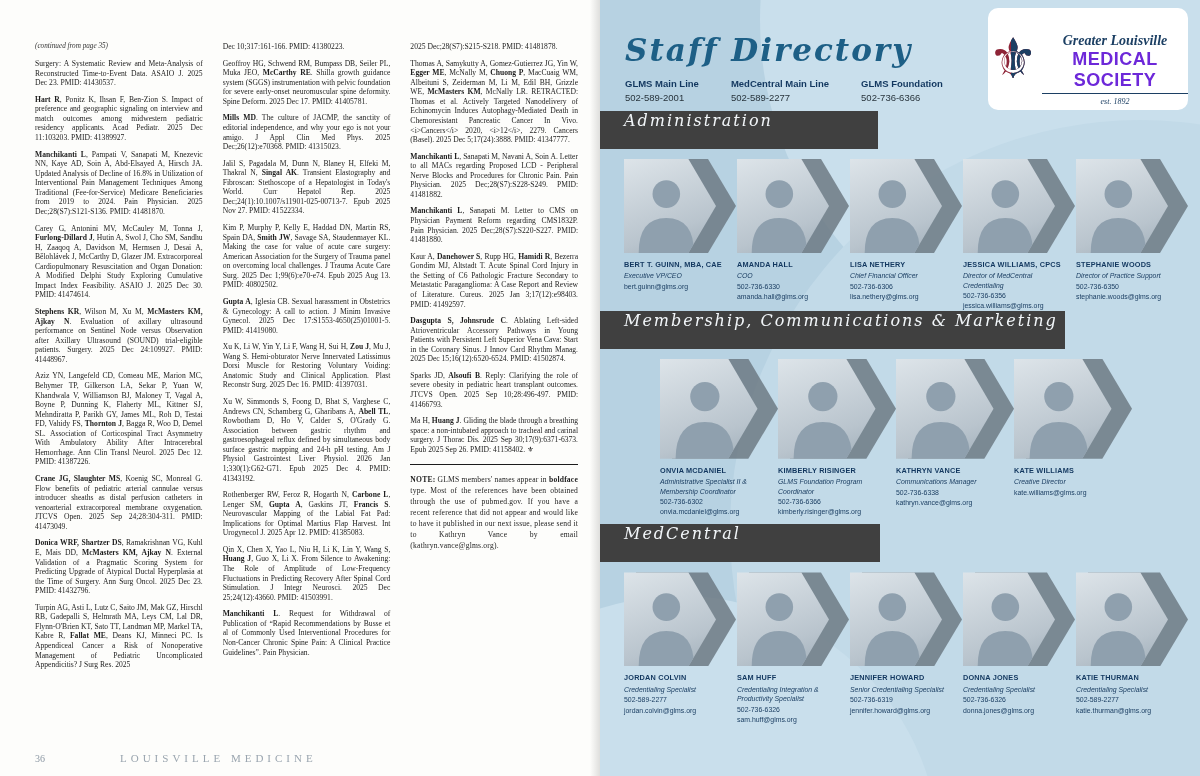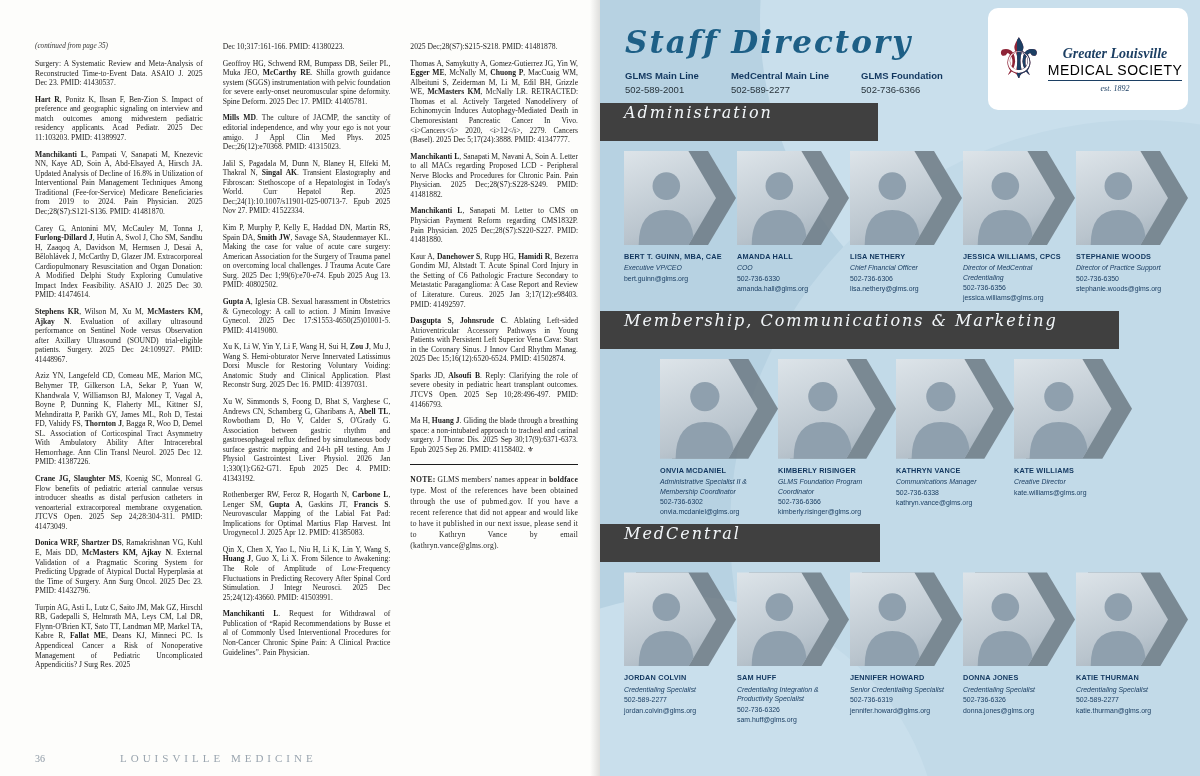--- a/index.html
+++ b/index.html
@@ -24,47 +24,47 @@
   .magazine-name { font-family:"Liberation Serif", serif; font-size:11px; letter-spacing:4px;
     color:#9aa5af; margin-left:75px; font-variant:small-caps; text-transform:uppercase; }
 
   
   .page-right { position:relative; width:600px; height:776px; background:#b7d2e2; overflow:hidden; }
   .swoosh { position:absolute; border-radius:50%; background:#c9dfec; }
   .swoosh-1 { width:700px; height:700px; right:-260px; top:-330px; }
   .swoosh-2 { width:820px; height:820px; right:-350px; top:120px; background:#c2dae8; }
   .swoosh-3 { width:520px; height:520px; left:-180px; bottom:-340px; background:#c9dfec; }
 
-  .rp-header { position:relative; padding:24px 0 0 25px; }
+  .rp-header { position:relative; padding:32px 0 0 25px; }
   .rp-title { font-family:"DejaVu Serif", serif; font-style:italic; font-weight:bold;
     font-size:31px; color:#1d5f86; letter-spacing:2px; }
   .contact-row { display:flex; gap:32px; margin-top:10px; }
   .contact-label { font-size:9.5px; font-weight:bold; color:#12375f; }
   .contact-phone { font-size:9.5px; color:#28343c; margin-top:3px; }
 
   .logo-box { position:absolute; top:8px; right:12px; width:200px; height:102px; background:#ffffff;
     border-radius:10px; display:flex; align-items:center; justify-content:center; gap:8px; }
   .fleur-wrap { position:relative; width:46px; height:62px; font-size:56px; line-height:62px; text-align:left; }
   .fleur-base { color:#8e2437; }
   .fleur-half { position:absolute; top:0; left:23px; width:23px; height:62px; overflow:hidden; }
   .fleur-half span { display:block; margin-left:-23px; color:#1c3f63; font-size:56px; line-height:62px; }
   .logo-text { text-align:center;margin-top:20px; }
   .logo-line1 { font-family:"Liberation Serif", serif; font-style:italic; font-weight:bold;
     font-size:14px; color:#1c3f63; }
-  .logo-line2 { font-size:14px; font-weight:normal; color:#000000; letter-spacing:0.5px;
+  .logo-line2 { font-size:18px; font-weight:bold; color:#6d28d9; letter-spacing:0.5px;
     border-bottom:1.5px solid #1c3f63; padding-bottom:2px; }
   .logo-line3 { font-family:"Liberation Serif", serif; font-style:italic; font-size:8px;
     color:#1c3f63; margin-top:3px; }
 
   .section-bar { position:relative; height:38px; background:#404040; display:flex; 
     padding-left:24px; }
   .section-label { font-family:"DejaVu Serif", serif; font-style:italic; font-size:16px;
     color:#f2f6f9; letter-spacing:2px; }
   .bar-admin { width:278px; margin-top:8px; }
-  .bar-membership { width:519px; margin-top:8px; }
+  .bar-membership { width:465px; }
   .bar-medcentral { width:280px; margin-top:8px; }
 
   .staff-grid { position:relative; display:grid; margin-left:24px; margin-top:10px; }
   .grid-5 { grid-template-columns:repeat(5,113px); }
   .grid-4 { grid-template-columns:repeat(4,118px); margin-left:60px; }
   .staff-card { width:110px; }
   .photo { position:relative; width:100px; height:94px; }
   .grid-4 .photo { width:106px; height:100px; }
   .photo-echo { position:absolute; left:12px; top:0; width:100%; height:100%; background:#6d7a84;
     clip-path:polygon(0 0, 72% 0, 100% 50%, 72% 100%, 0 100%); opacity:0.85; }

